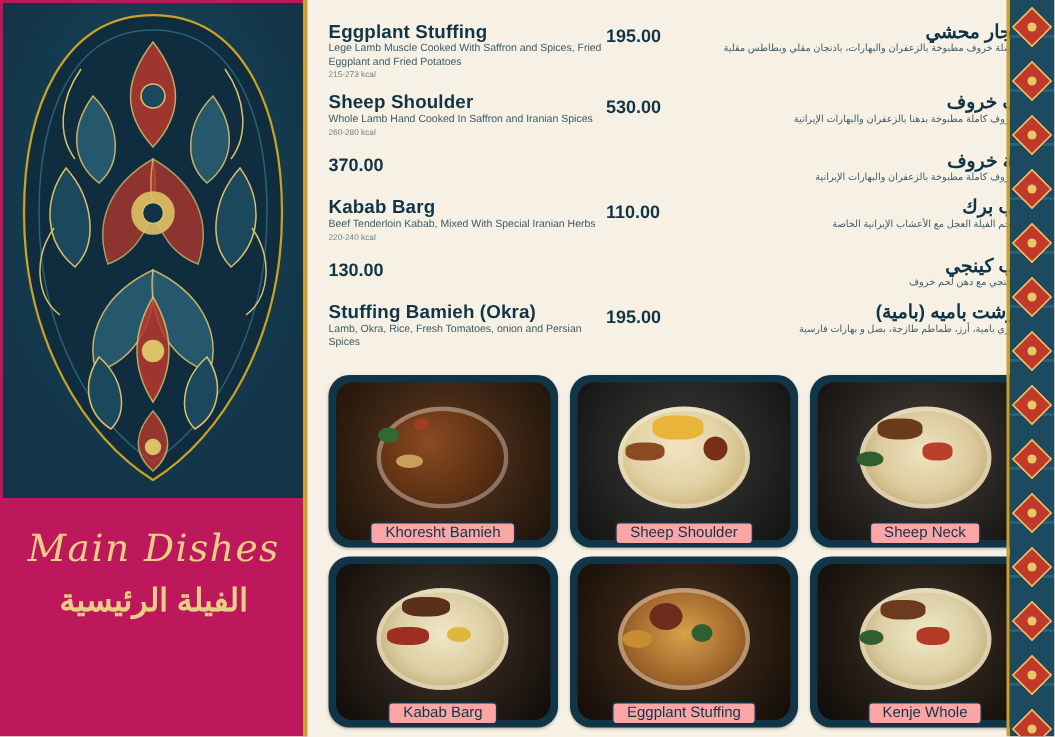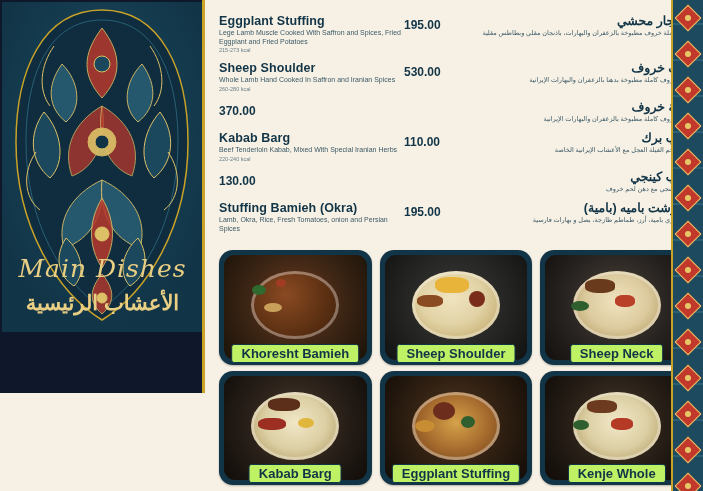--- a/index.html
+++ b/index.html
@@ -12,22 +12,22 @@
   }
   .page{
     position:absolute;inset:0;
     background:#f6f1e4;
     display:flex;
   }
 
   
   .left-panel{
     position:relative;
-    width:205px;height:393px;
-    background:#0f172a;
+    width:205px;height:491px;
+    background:#be185d;
     flex:0 0 205px;
     overflow:hidden;
   }
   .left-panel .border-line{
     position:absolute;top:0;right:0;width:3px;height:100%;
     background:#c9a227;
   }
   .medallion{
     position:absolute;
     top:2px;left:2px;width:200px;height:330px;
@@ -140,26 +140,26 @@
     left:50%;top:48%;
     transform:translate(-50%,-50%);
     width:88px;height:68px;
     border-radius:50%;
     box-shadow:0 0 0 3px rgba(255,255,255,.35) inset;
   }
   .caption{
     position:absolute;
     left:50%;bottom:2px;
     transform:translateX(-50%);
-    background:#bef264;
+    background:#fca5a5;
     border:1px solid #123447;
     border-radius:3px;
     padding:1px 9px;
-    font-size:13px;
-    font-weight:bold;
+    font-size:10px;
+    font-weight:normal;
     color:#123447;
     white-space:nowrap;
   }
 
   
   .blob{position:absolute;border-radius:50%;}
 
   
   .right-strip{
     position:absolute;
@@ -228,21 +228,21 @@
           <path d="M34 150 C20 170 22 196 38 208"></path>
           <path d="M166 150 C180 170 178 196 162 208"></path>
           <path d="M52 44 C38 64 36 88 48 104"></path>
           <path d="M148 44 C162 64 164 88 152 104"></path>
         </g>
       </svg>
     </div>
 
     <div class="main-dishes">
       <div class="en">Main Dishes</div>
-      <div class="ar">الأعشاب الرئيسية</div>
+      <div class="ar">الفيلة الرئيسية</div>
     </div>
     <div class="border-line"></div>
   </div>
 
   <div class="center">
 
     <div class="menu-list">
 
       <div class="menu-row">
         <div class="col-en">

